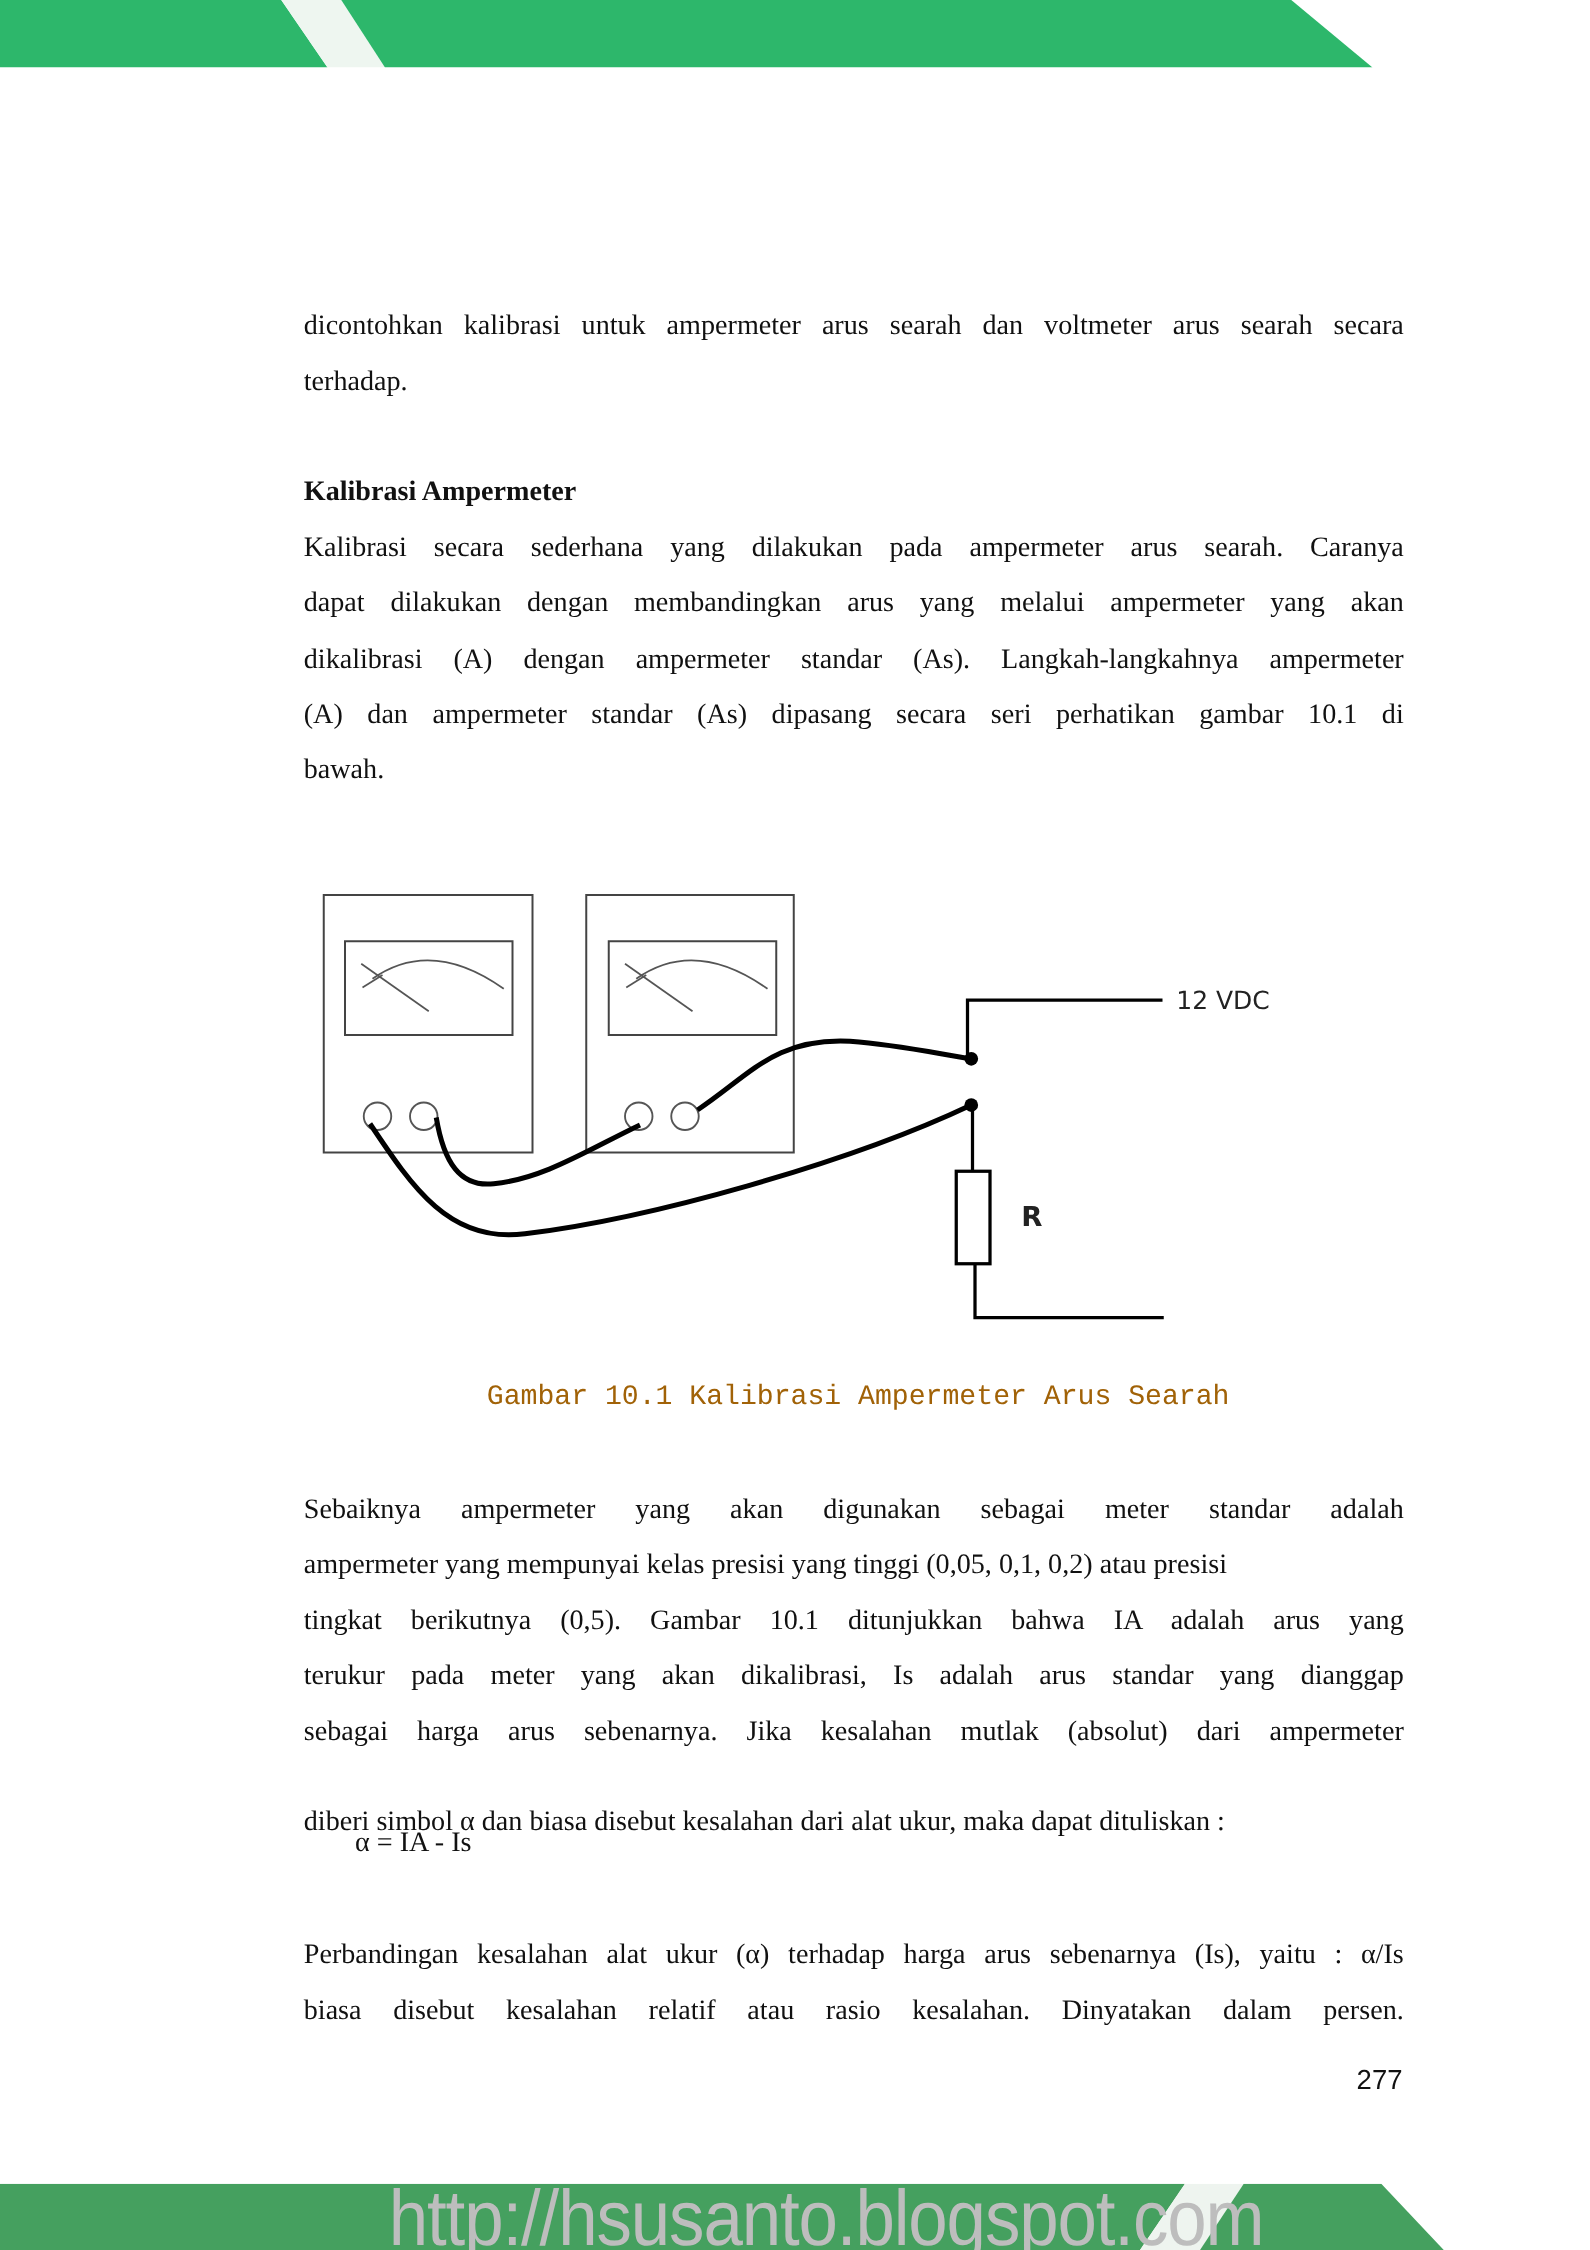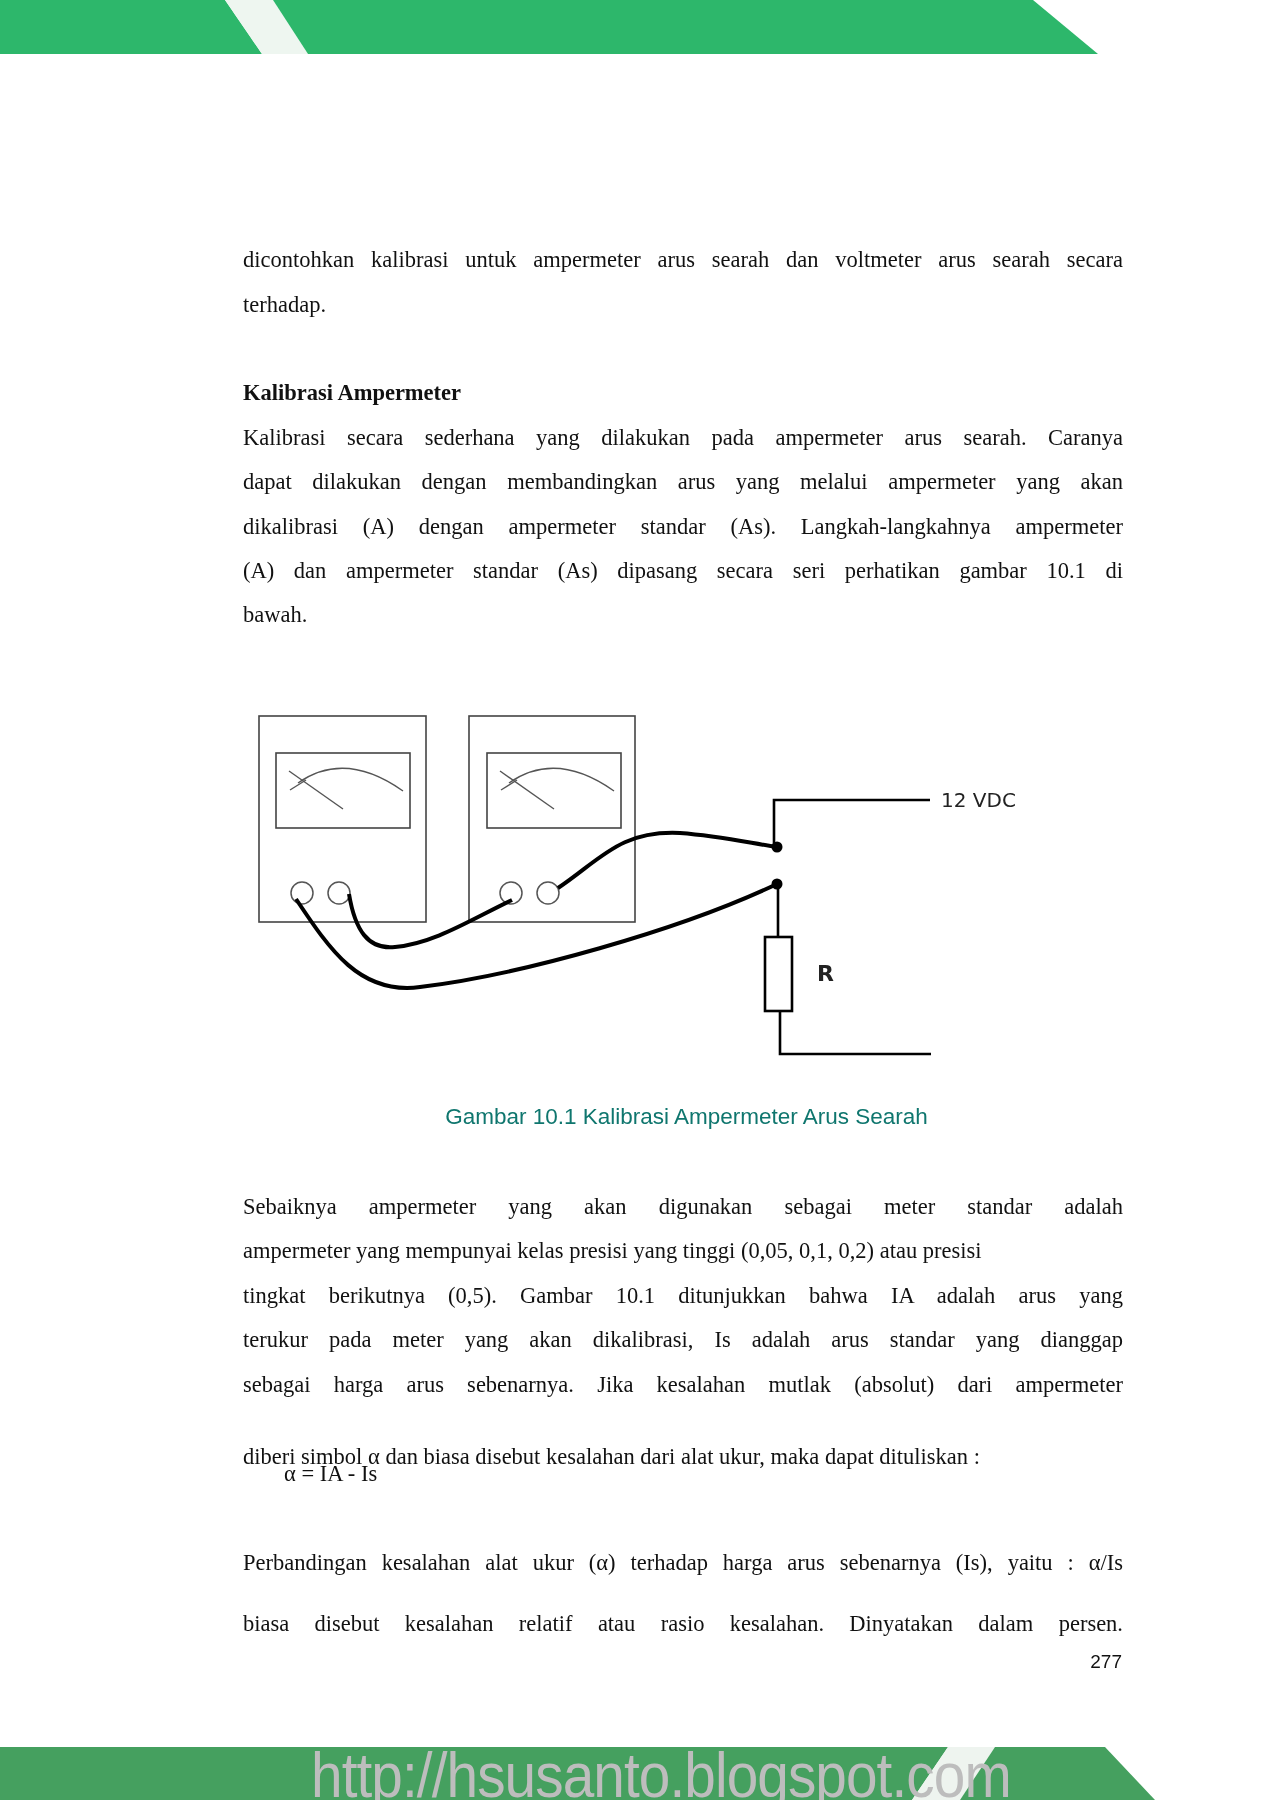--- a/index.html
+++ b/index.html
@@ -4,24 +4,24 @@
 <style>
   html, body { margin:0; padding:0; }
   body { width:1272px; height:1800px; position:relative; background:#ffffff; overflow:hidden; }
   .banner { position:absolute; left:0; width:1272px; }
   #top-banner { top:0; height:54px; }
   #bottom-banner { top:1747px; height:53px; }
   .text { position:absolute; left:243px; width:880px; font-family:"Liberation Serif", serif; font-size:22.5px; color:#111; }
   .line { position:absolute; left:0; width:880px; white-space:nowrap; height:30px; line-height:30px; }
   .just { text-align:justify; text-align-last:justify; }
   .heading { font-weight:bold; }
-  .caption { position:absolute; left:0; width:1272px; top:1102px; text-align:center; font-family:Liberation Sans, sans-serif; font-size:22.5px; color:#0f766e; line-height:30px; }
+  .caption { position:absolute; left:0; width:1272px; top:1102px; text-align:center; font-family:Liberation Mono, monospace; font-size:22.5px; color:#a16207; line-height:30px; }
   .caption span { margin-left:101px; }
   #figure { position:absolute; left:0; top:0; }
-  .pagenum { position:absolute; left:1060px; top:1651px; width:62px; text-align:right; font-family:"Liberation Sans", sans-serif; font-size:19px; color:#111; }
+  .pagenum { position:absolute; left:1060px; top:1651px; width:62px; text-align:right; font-family:"Liberation Sans", sans-serif; font-size:22px; color:#111; }
   .watermark { position:absolute; left:311px; top:1740px; font-family:"Liberation Sans", sans-serif; font-size:63px; color:#bdbdbd; line-height:70px; white-space:nowrap; letter-spacing:-1px; transform:scaleX(0.9); transform-origin:left top; }
   .fig-label { font-family:"DejaVu Sans", sans-serif; fill:#222; }
 </style>
 </head>
 <body>
 
 <svg class="banner" id="top-banner" width="1272" height="54" viewBox="0 0 1272 54">
   <polygon points="0,0 225,0 262,54 0,54" fill="#2db76b"></polygon>
   <polygon points="225,0 273,0 308,54 262,54" fill="#eef6f0"></polygon>
   <polygon points="273,0 1033,0 1098,54 308,54" fill="#2db76b"></polygon>
@@ -41,21 +41,21 @@
 
   <div class="line just" style="top:1192px;">Sebaiknya ampermeter yang akan digunakan sebagai meter standar adalah</div>
   <div class="line" style="top:1236px;">ampermeter yang mempunyai kelas presisi yang tinggi (0,05, 0,1, 0,2) atau presisi</div>
   <div class="line just" style="top:1281px;">tingkat berikutnya (0,5). Gambar 10.1 ditunjukkan bahwa IA adalah arus yang</div>
   <div class="line just" style="top:1325px;">terukur pada meter yang akan dikalibrasi, Is adalah arus standar yang dianggap</div>
   <div class="line just" style="top:1370px;">sebagai harga arus sebenarnya. Jika kesalahan mutlak (absolut) dari ampermeter</div>
   <div class="line" style="top:1414px;margin-top:28px;">diberi simbol α dan biasa disebut kesalahan dari alat ukur, maka dapat dituliskan :</div>
   <div class="line" style="top:1459px;margin-left:41px;">α = IA - Is</div>
 
   <div class="line just" style="top:1548px;">Perbandingan kesalahan alat ukur (α) terhadap harga arus sebenarnya (Is), yaitu : α/Is</div>
-  <div class="line just" style="top:1593px;margin-top:16px;">biasa disebut kesalahan relatif atau rasio kesalahan. Dinyatakan dalam persen.</div>
+  <div class="line just" style="top:1593px;">biasa disebut kesalahan relatif atau rasio kesalahan. Dinyatakan dalam persen.</div>
 </div>
 
 <svg id="figure" width="1272" height="1100" viewBox="0 0 1272 1100" style="position:absolute; left:0; top:0; pointer-events:none;">
 
   <g>
     <rect x="259" y="716" width="167" height="206" fill="none" stroke="#444" stroke-width="1.6"></rect>
     <rect x="276" y="753" width="134" height="75" fill="none" stroke="#444" stroke-width="1.6"></rect>
     <path d="M 298 783 Q 345 750 403 791" fill="none" stroke="#555" stroke-width="1.4"></path>
     <line x1="289" y1="771" x2="343" y2="809" stroke="#555" stroke-width="1.4"></line>
     <line x1="290" y1="790" x2="306" y2="780" stroke="#555" stroke-width="1.4"></line>

